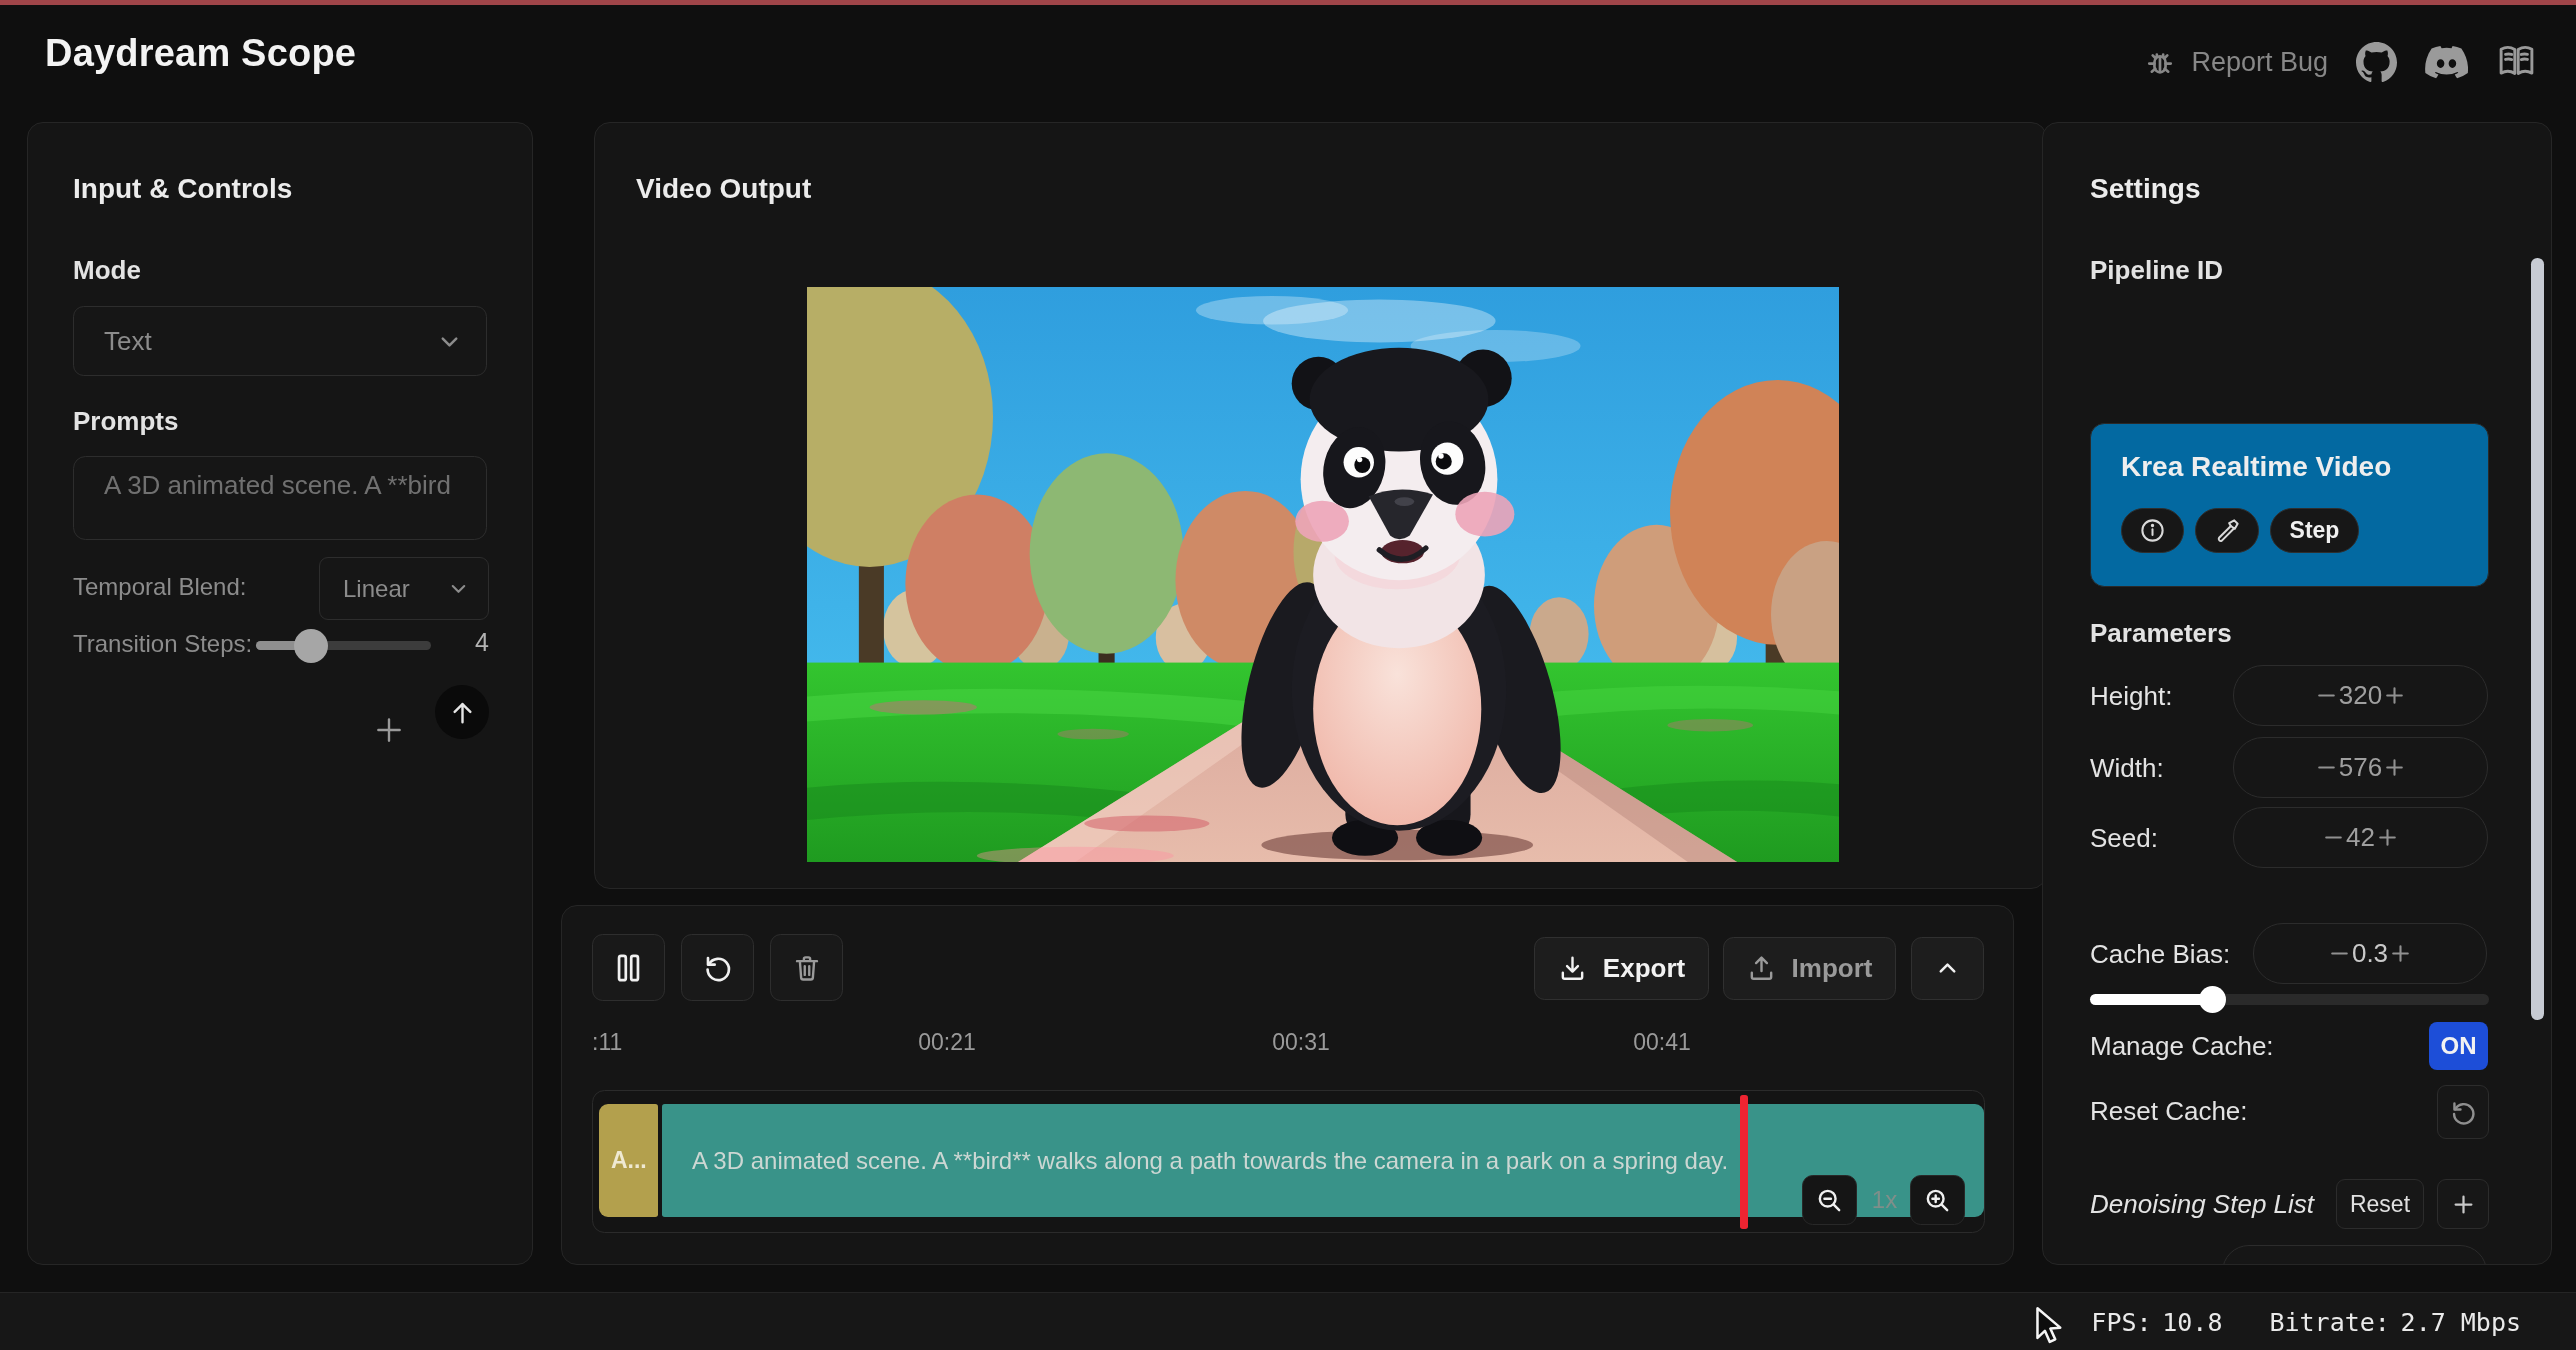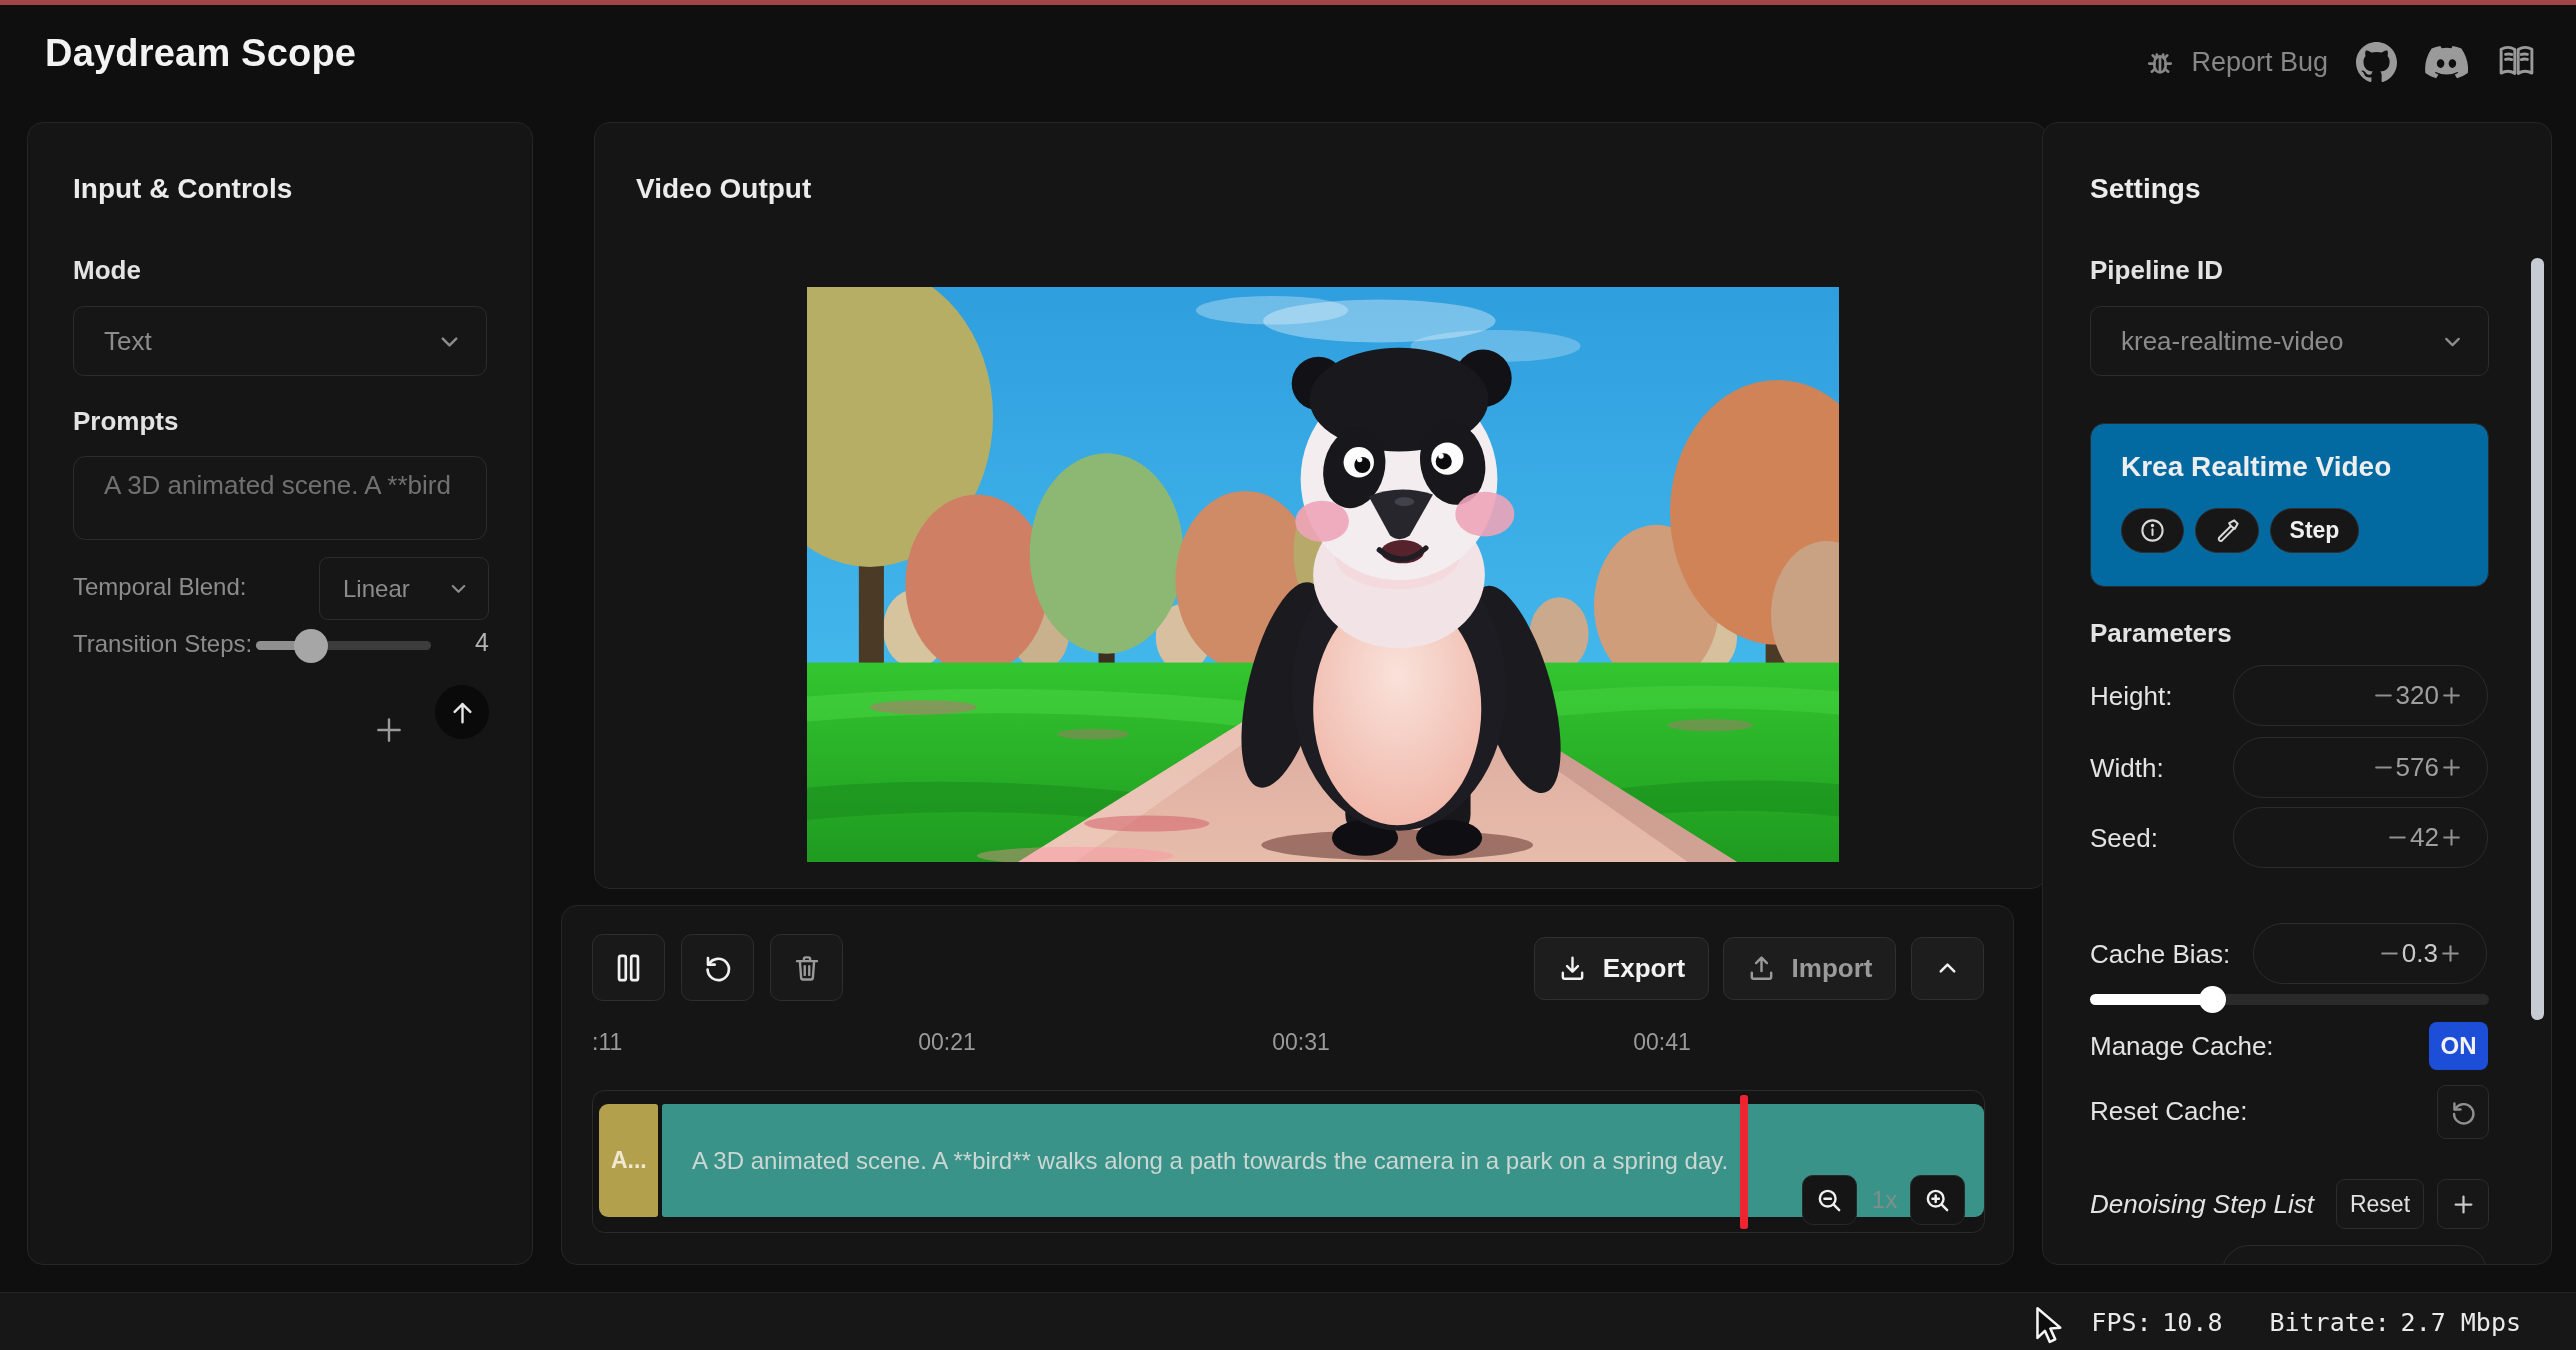--- a/index.html
+++ b/index.html
@@ -48,21 +48,21 @@
   .time-label { position:absolute; top:123px; font-size:23px; color:#9a9a9a; }
   .centered { transform:translateX(-50%); }
   .track { position:absolute; left:30px; top:184px; width:1393px; height:143px; background:#141414; border:1.8px solid #2b2b2b; border-radius:12.5px; }
   .clip-head { position:absolute; left:6.3px; top:13.4px; width:59px; height:113px; border-radius:9px 2.7px 2.7px 9px; background:#b3a04d; display:flex; align-items:center; justify-content:center; font-size:23px; font-weight:600; color:#efe9d2; cursor:pointer; }
   .clip-body { position:absolute; left:69px; top:13.4px; width:1322px; height:113px; border-radius:2.7px 9px 9px 2.7px; background:#399389; display:flex; align-items:center; font-size:24px; font-weight:500; color:#ccd7d3; padding-left:30px; white-space:nowrap; overflow:hidden; cursor:pointer; }
   .playhead { position:absolute; left:1147px; top:3.6px; width:8px; height:134px; background:#ee2431; border-radius:2.7px; cursor:ew-resize; }
   .zoom-btn { position:absolute; width:55px; height:50px; background:#151515; border:1.8px solid #282828; border-radius:10.7px; display:flex; align-items:center; justify-content:center; color:#f0f0f0; cursor:pointer; }
   .zoom-level { position:absolute; left:1270px; top:95px; width:43px; text-align:center; font-size:24px; color:#7f8f8a; }
 
   
-  .stepper { position:absolute; height:61px; border:1.8px solid #2c2c2c; border-radius:30px; display:flex; align-items:center; justify-content:flex-end; padding:0 23px; background:#161616; }
+  .stepper { position:absolute; height:61px; border:1.8px solid #2c2c2c; border-radius:30px; display:flex; align-items:center; justify-content:center; padding:0 23px; background:#161616; }
   .stepper .val { font-size:26px; color:#9f9f9f; }
   .stepper .sbtn { color:#909090; display:flex; cursor:pointer; }
   .big-slider { position:absolute; left:47px; top:871px; width:399px; height:10.7px; border-radius:5.4px; background:#2a2a2a; }
   .big-slider .fill { position:absolute; left:0; top:0; width:122px; height:10.7px; border-radius:5.4px; background:#ffffff; }
   .big-slider .handle { position:absolute; left:109px; top:-8px; width:27px; height:27px; border-radius:50%; background:#ffffff; }
   .on-btn { position:absolute; left:386px; top:899px; width:59px; height:48px; background:#1d4ed8; border-radius:8px; display:flex; align-items:center; justify-content:center; font-size:24px; font-weight:700; color:#f2f2f2; cursor:pointer; }
   .sq-btn { position:absolute; border:1.8px solid #2c2c2c; border-radius:9px; background:#171717; display:flex; align-items:center; justify-content:center; color:#8f8f8f; cursor:pointer; }
   .card { position:absolute; left:47px; top:300px; width:399px; height:164px; border:1.8px solid #292929; border-radius:14.3px; background:#0369a1;text-decoration:underline; }
   .card-title { position:absolute; left:30px; top:27px; font-size:28px; font-weight:700; color:#eeeeee; }
   .pill { position:absolute; top:84px; height:45px; border:1.8px solid #2e2e2e; border-radius:22.4px; display:flex; align-items:center; justify-content:center; color:#d9d9d9; cursor:pointer; background:#171717; }
@@ -351,28 +351,20 @@
             </svg>
         </span>
       </div>
     </div>
   </div>
 
   <div class="panel" style="left:2042px; top:122px; width:510px; height:1143px; overflow:hidden;">
     <div class="panel-title" style="left:47px; top:50px;">Settings</div>
 
     <div class="field-label" style="left:47px; top:132px;">Pipeline ID</div>
-    <div class="select-box" style="left:47px; top:183px; width:399px; height:70px;">
-      <span>krea-realtime-video</span>
-      <span class="chev">
-        <svg width="25" height="25" viewBox="0 0 24 24" fill="none" stroke="#8c8c8c" stroke-width="2.2" stroke-linecap="round" stroke-linejoin="round">
-            <path d="M6 9.5l6 6 6-6"></path>
-          </svg>
-      </span>
-    </div>
 
     <div class="card">
       <div class="card-title">Krea Realtime Video</div>
       <div class="pill" style="left:30px; width:63px;">
         <span>
           <svg width="27" height="27" viewBox="0 0 24 24" fill="none" stroke="#d9d9d9" stroke-width="1.8" stroke-linecap="round">
               <circle cx="12" cy="12" r="9"></circle>
               <path d="M12 11v5"></path>
               <circle cx="12" cy="7.5" r="0.6" fill="#d9d9d9"></circle>
             </svg>

